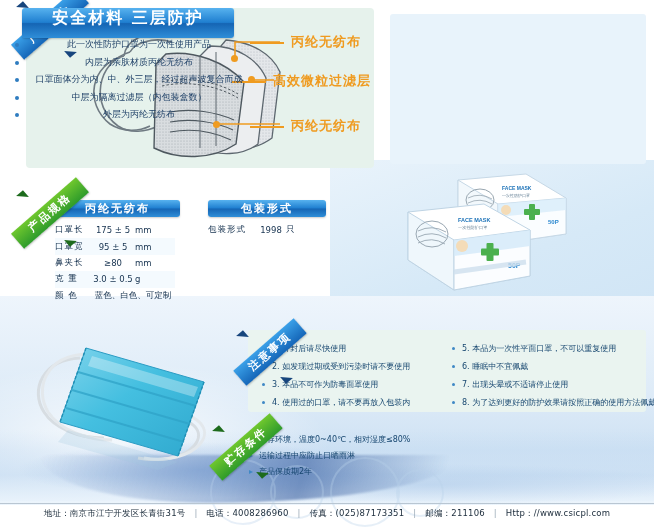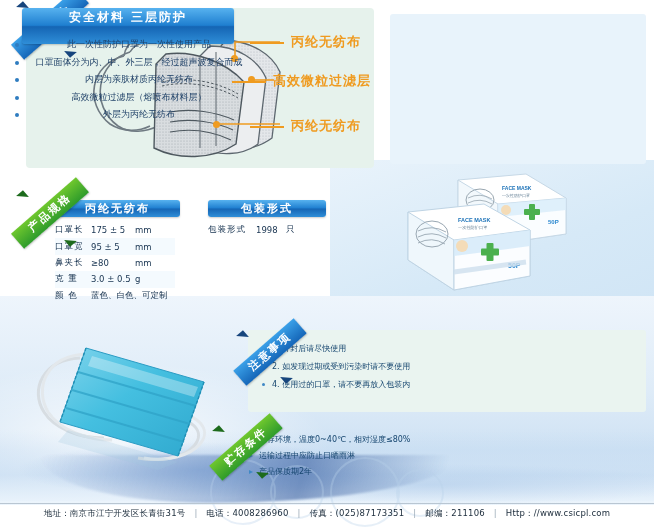--- a/index.html
+++ b/index.html
@@ -109,43 +109,43 @@
     border-radius:3px;
   }
   .bar-title{
     color:#fff;font-weight:bold;text-align:center;
     letter-spacing:2px;
     background:linear-gradient(180deg,#57b2ef 0%,#1f7fd0 48%,#1565b4 52%,#2f8ed8 100%);
     border-radius:3px;
     box-shadow:0 1px 2px rgba(0,0,0,.2);
   }
   .info-title{
-    position:absolute;left:22px;top:8px;width:212px;height:36px;
-    line-height:19px;font-size:12px;
+    position:absolute;left:22px;top:8px;width:212px;height:30px;
+    line-height:19px;font-size:16px;
   }
   .info-list{
     position:absolute;left:14px;top:36px;width:238px;
     font-size:9px;color:#1d3f66;line-height:17.5px;
   }
   .info-list li{list-style:none;margin:0;padding:0 0 0 12px;position:relative;white-space:nowrap;text-align:center;}
   .info-list li:before{
     content:"";position:absolute;left:1px;top:7px;width:4px;height:4px;
     border-radius:50%;background:#2f7cc0;
   }
   .info-list ul{margin:0;padding:0;}
 
   
   .spec-wrap{position:absolute;left:55px;top:200px;}
   .tbl{position:absolute;}
   .tbl .bar-title{height:17px;line-height:17px;font-size:11px;}
   .tbl table{border-collapse:collapse;font-size:8.5px;color:#16324f;margin-top:5px;}
   .tbl td{padding:2.2px 0;white-space:nowrap;}
   .row-alt{background:#f4fafe;}
   .k{width:42px;letter-spacing:1px;}
-  .v{width:44px;}
+  .v{width:44px;text-align:center;}
   .u{width:40px;}
 
   .t-mask{left:0;top:0;width:125px;}
   .t-mask .k{width:36px;}
   .t-pack{left:153px;top:0;width:118px;}
   .t-pack .k{width:48px;}
   .t-pack .v{width:30px;}
   .t-pack .u{width:24px;}
 
   
@@ -261,23 +261,23 @@
 
   <div class="ribbon ribbon-blue rb-intro">产品简介</div>
   <div class="fold-dark" style="left:18px;top:3px;transform:rotate(-41deg);"></div>
   <div class="fold-dark" style="left:66px;top:47px;transform:rotate(139deg);"></div>
 
   <div class="info-panel"></div>
   <div class="bar-title info-title">安全材料 三层防护</div>
   <div class="info-list">
     <ul>
       <li>此一次性防护口罩为一次性使用产品</li>
+      <li>内层为亲肤材质丙纶无纺布</li>
       <li>口罩面体分为内、中、外三层，经过超声波复合而成</li>
-      <li>内层为亲肤材质丙纶无纺布</li>
-      <li>高效微粒过滤层（熔喷布材料层）</li>
+      <li>中层为隔离过滤层（内包装盒数）</li>
       <li>外层为丙纶无纺布</li>
     </ul>
   </div>
 
   <div class="spec-wrap">
 
     <div class="tbl t-mask">
       <div class="bar-title">丙纶无纺布</div>
       <table>
         <tbody>
@@ -399,21 +399,28 @@
     <path d="M78 28 L52 102" stroke="#1f8fb5" stroke-width="1.4" stroke-dasharray="3 2"></path>
     <path d="M196 62 L170 136" stroke="#1f8fb5" stroke-width="1.4" stroke-dasharray="3 2"></path>
 
     <path d="M60 110 L170 142 L150 150 L50 122 Z" fill="#9fc6e0" opacity=".25"></path>
   </svg>
 
   <div class="notes-panel"></div>
   <div class="notes-col nc-left">
     <div>1. 开封后请尽快使用</div>
     <div>2. 如发现过期或受到污染时请不要使用</div>
+    <div>3. 本品不可作为防毒面罩使用</div>
     <div>4. 使用过的口罩，请不要再放入包装内</div>
+  </div>
+  <div class="notes-col nc-right">
+    <div>5. 本品为一次性平面口罩，不可以重复使用</div>
+    <div>6. 睡眠中不宜佩戴</div>
+    <div>7. 出现头晕或不适请停止使用</div>
+    <div>8. 为了达到更好的防护效果请按照正确的使用方法佩戴</div>
   </div>
 
   <div class="ribbon ribbon-blue rb-notes">注意事项</div>
   <div class="fold-dark" style="left:238px;top:332px;transform:rotate(-41deg);"></div>
   <div class="fold-dark" style="left:282px;top:373px;transform:rotate(139deg);"></div>
 
   <div class="store-panel"></div>
   <div class="store-col">
     <div>贮存环境，温度0~40℃，相对湿度≤80%</div>
     <div>运输过程中应防止日晒雨淋</div>

